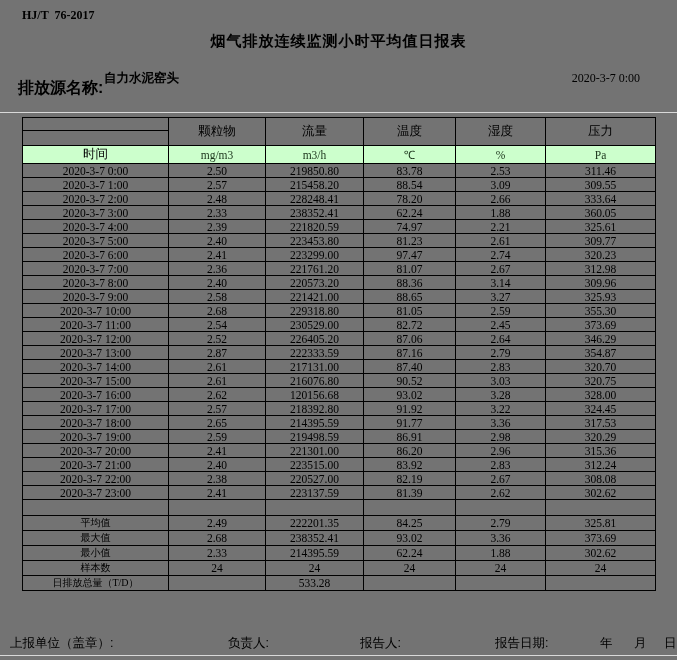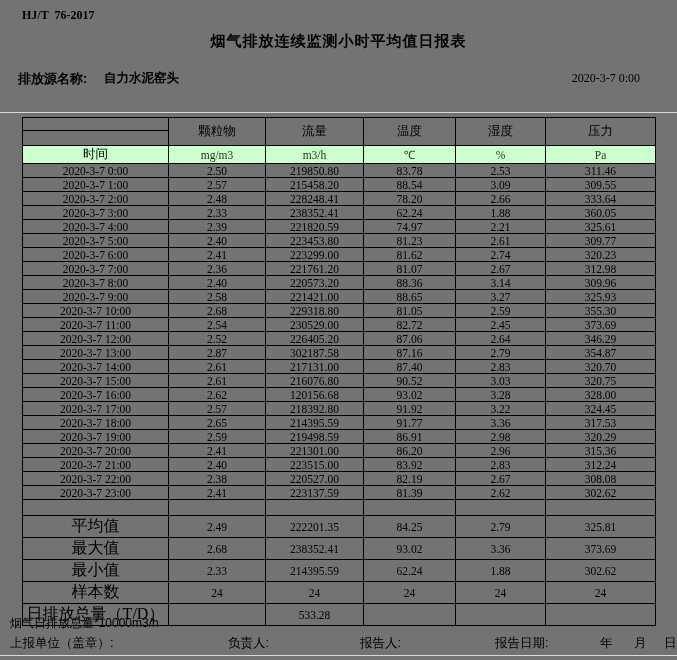--- a/index.html
+++ b/index.html
@@ -16,21 +16,21 @@
   .std-no {
     position: absolute; left: 22px; top: 8px;
     font-size: 12px; font-weight: bold; white-space: pre;
     font-family: "Liberation Serif", serif;
   }
   .title {
     position: absolute; left: 0; right: 0; top: 32px;
     text-align: center; font-size: 15px; font-weight: bold;
     letter-spacing: 1px;
   }
-  .src-label { position: absolute; left: 18px; top: 70px; font-size: 13px; font-weight: bold; }
+  .src-label { position: absolute; left: 18px; top: 78px; font-size: 16px; font-weight: bold; }
   .src-name  { position: absolute; left: 104px; top: 70px; font-size: 12.5px; font-weight: bold; }
   .rpt-date  { position: absolute; right: 37px; top: 71px; font-size: 12px; font-family: "Liberation Serif", serif; }
   .rule-top  { position: absolute; left: 0; top: 112px; width: 677px; height: 1px; background: #d9d9d9; }
   .rule-bottom { position: absolute; left: 0; top: 655px; width: 677px; height: 1px; background: #d9d9d9; }
 
   table.report {
     position: absolute; left: 22px; top: 117px;
     width: 633px;
     border-collapse: collapse;
     table-layout: fixed;
@@ -49,21 +49,21 @@
   tr.hdrA td { height: 13px; }
   tr.hdrB td { height: 15px; }
   td.colhdr { font-size: 12.5px; }
   tr.unit td { height: 15px; background: var(--green, #ccffcc); }
   tr.unit td.time-col { font-size: 12.5px; }
   tr.unit td.num { font-size: 11.5px; color: #1a331a; }
   tr.data td { height: 14px; font-size: 11.5px; }
   tr.data td.time-col { font-size: 11.5px; }
   tr.spacer td { height: 16px; }
   tr.summary td { height: 13px; font-size: 11.5px; }
-  tr.summary td.time-col { font-size: 16px; }
+  tr.summary td.time-col { font-size: 10px; }
 
   .foot-note {
     position: absolute; left: 10px; top: 615px;
     font-size: 12px;
   }
   .foot-line { position: absolute; left: 0; top: 635px; width: 624px; height: 16px; font-size: 12.5px; }
   .foot-line span { position: absolute; white-space: nowrap; }
   .lbl-unit { left: 10px; }
   .lbl-manager { left: 228px; }
   .lbl-reporter { left: 360px; }
@@ -162,21 +162,21 @@
           <td class="num">2.40</td>
           <td class="num">223453.80</td>
           <td class="num">81.23</td>
           <td class="num">2.61</td>
           <td class="num">309.77</td>
         </tr>
         <tr class="data">
           <td class="time-col">2020-3-7 6:00</td>
           <td class="num">2.41</td>
           <td class="num">223299.00</td>
-          <td class="num">81.62</td>
+          <td class="num">97.47</td>
           <td class="num">2.74</td>
           <td class="num">320.23</td>
         </tr>
         <tr class="data">
           <td class="time-col">2020-3-7 7:00</td>
           <td class="num">2.36</td>
           <td class="num">221761.20</td>
           <td class="num">81.07</td>
           <td class="num">2.67</td>
           <td class="num">312.98</td>
@@ -217,21 +217,21 @@
           <td class="time-col">2020-3-7 12:00</td>
           <td class="num">2.52</td>
           <td class="num">226405.20</td>
           <td class="num">87.06</td>
           <td class="num">2.64</td>
           <td class="num">346.29</td>
         </tr>
         <tr class="data">
           <td class="time-col">2020-3-7 13:00</td>
           <td class="num">2.87</td>
-          <td class="num">302187.58</td>
+          <td class="num">222333.59</td>
           <td class="num">87.16</td>
           <td class="num">2.79</td>
           <td class="num">354.87</td>
         </tr>
         <tr class="data">
           <td class="time-col">2020-3-7 14:00</td>
           <td class="num">2.61</td>
           <td class="num">217131.00</td>
           <td class="num">87.40</td>
           <td class="num">2.83</td>
@@ -353,21 +353,20 @@
           <td class="time-col">日排放总量（T/D）</td>
           <td class="num"></td>
           <td class="num">533.28</td>
           <td class="num"></td>
           <td class="num"></td>
           <td class="num"></td>
         </tr>
       </tbody>
   </table>
 
-  <div class="foot-note">烟气日排放总量*10000m3/h</div>
 
   <div class="foot-line">
     <span class="lbl-unit">上报单位（盖章）:</span>
     <span class="lbl-manager">负责人:</span>
     <span class="lbl-reporter">报告人:</span>
     <span class="lbl-date">报告日期:</span>
     <span class="lbl-year">年</span>
     <span class="lbl-month">月</span>
     <span class="lbl-day">日</span>
   </div>

